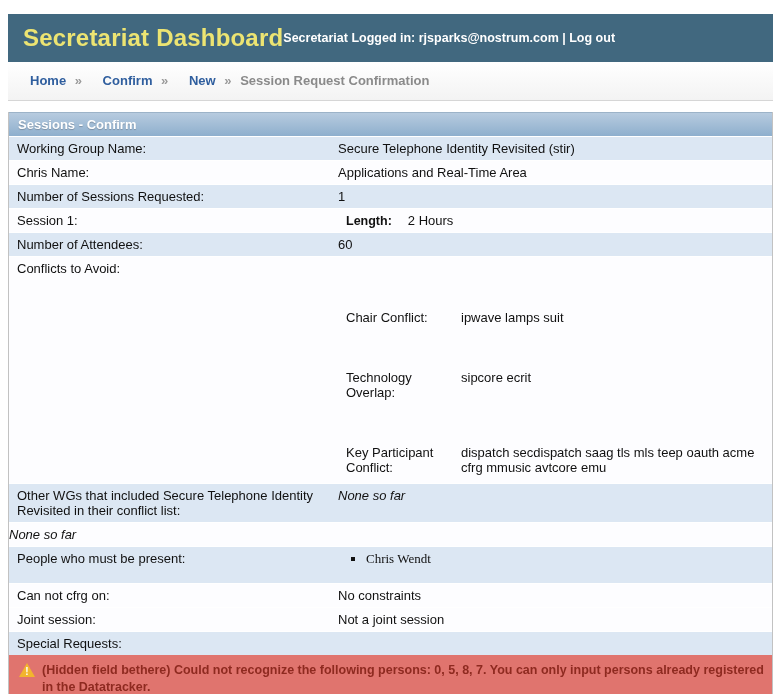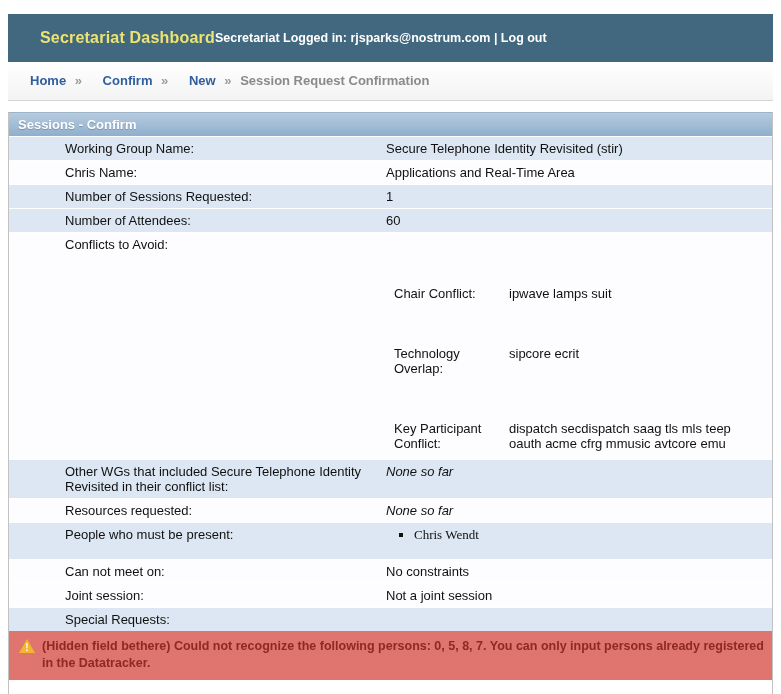--- a/index.html
+++ b/index.html
@@ -9,22 +9,22 @@
     font-family: "Liberation Sans", "DejaVu Sans", sans-serif;
     font-size: 13px; color: #111;
     padding: 14px 8px 0 8px;
   }
   
   .topbar {
     height: 48px; background: #41687f;
     display: flex; align-items: center;
   }
   .topbar .app-title {
-    color: #ece472; font-size: 16px; font-weight: bold;
-    padding-left: 32px; letter-spacing: 0.2px;
+    color: #ece472; font-size: 24px; font-weight: bold;
+    padding-left: 15px; letter-spacing: 0.2px;
   }
   .topbar .login-info {
     color: #ffffff; font-size: 12.5px; font-weight: bold; 
   }
   .topbar .login-info span { color:#ffffff; }
   .topbar .logout-link { cursor: pointer; }
   
   .breadcrumb {
     background: linear-gradient(180deg, #ffffff 0%, #f3f3f3 100%);
     border-bottom: 1px solid #d6d6d6;
@@ -38,21 +38,21 @@
   .panel {
     margin-top: 11px;
     border-left: 1px solid #c2c2c2; border-right: 1px solid #c2c2c2;
   }
   .panel-title {
     background: linear-gradient(180deg, #b7cbdf 0%, #8eafcd 100%);
     border-top: 1px solid #9cb3c8;
     color: #ffffff; font-weight: bold; font-size: 13px;
     padding: 4px 0 4px 9px; text-shadow: 0 1px 1px #7c90a5;
   }
-  .row { display: flex; border-top: 1px solid #ffffff; background: #fdfdff; padding-left: 48px; }
+  .row { display: flex; border-top: 1px solid #ffffff; background: #fdfdff; }
   .row.alt { background: #dce7f3; }
   .cell-label { width: 329px; padding: 4px 6px 4px 8px; }
   .cell-value { flex: 1; padding: 4px 8px 4px 0; }
   .italic { font-style: italic; }
   .session-len-label { font-weight: bold; font-size: 12.5px; padding-left: 8px; margin-right: 16px; }
   
   .subrow { display: flex; margin-bottom: 11px; margin-top: 45px; }
   .subrow:last-child { margin-bottom: 4px; }
   .sub-name { width: 123px; padding-left: 8px; }
   .sub-val { flex: 1; padding-right: 4px; }
@@ -123,20 +123,26 @@
   <div class="row">
     <div class="cell-label">Chris Name:</div>
     <div class="cell-value">Applications and Real-Time Area</div>
   </div>
 
   <div class="row alt">
     <div class="cell-label">Number of Sessions Requested:</div>
     <div class="cell-value">1</div>
   </div>
 
+  <div class="row">
+    <div class="cell-label">Session 1:</div>
+    <div class="cell-value">
+      <span class="session-len-label">Length:</span><span>2 Hours</span>
+    </div>
+  </div>
 
   <div class="row alt">
     <div class="cell-label">Number of Attendees:</div>
     <div class="cell-value">60</div>
   </div>
 
   <div class="row row-conflicts">
     <div class="cell-label">Conflicts to Avoid:</div>
     <div class="cell-value">
       <div class="subrow">
@@ -153,35 +159,34 @@
       </div>
     </div>
   </div>
 
   <div class="row alt">
     <div class="cell-label">Other WGs that included Secure Telephone Identity Revisited in their conflict list:</div>
     <div class="cell-value italic">None so far</div>
   </div>
 
   <div class="row">
-    <div class="cell-label">Resources requested:</div>
     <div class="cell-value italic">None so far</div>
   </div>
 
   <div class="row alt">
     <div class="cell-label">People who must be present:</div>
     <div class="cell-value">
       <ul class="people-list">
         <li>Chris Wendt</li>
       </ul>
     </div>
   </div>
 
   <div class="row">
-    <div class="cell-label">Can not meet on:</div>
+    <div class="cell-label">Can not cfrg on:</div>
     <div class="cell-value">No constraints</div>
   </div>
 
 
   <div class="row">
     <div class="cell-label">Joint session:</div>
     <div class="cell-value">Not a joint session</div>
   </div>
 
   <div class="row alt">

